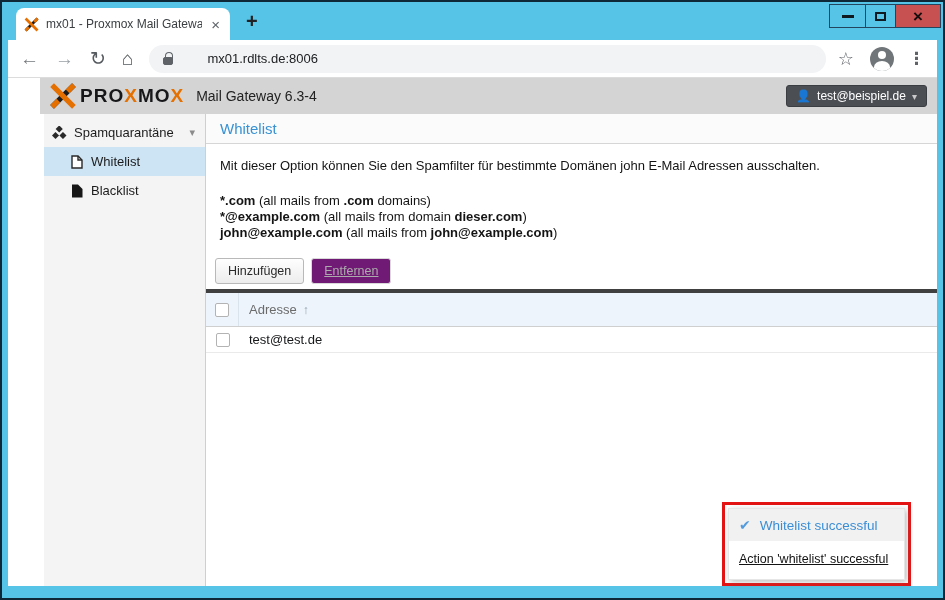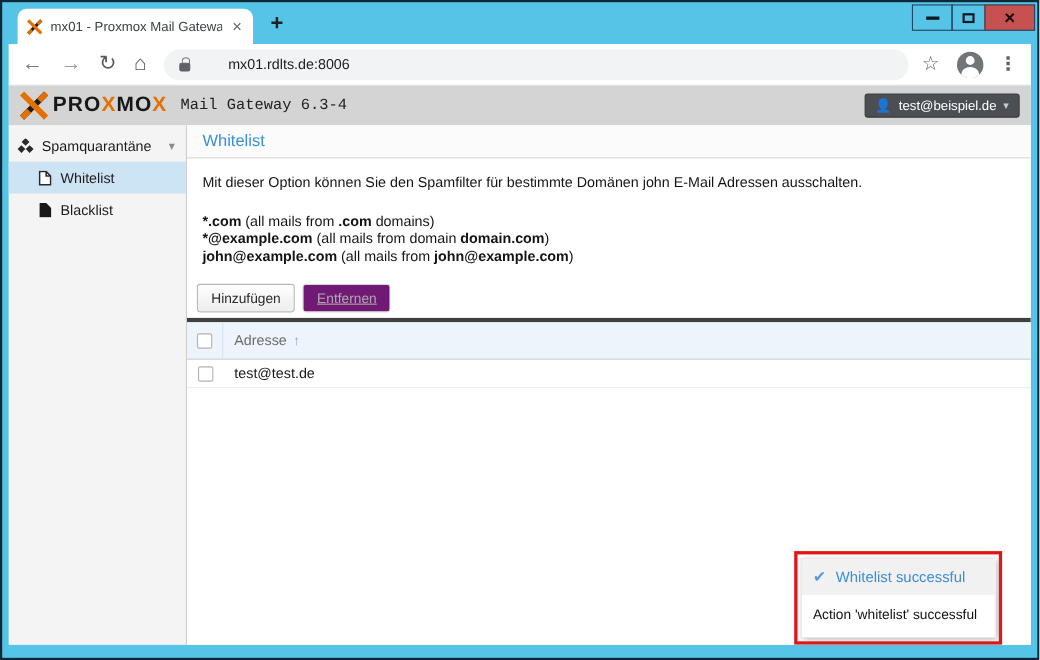--- a/index.html
+++ b/index.html
@@ -36,32 +36,32 @@
                  border:1.5px solid #5f6368; border-bottom:none; border-radius:4px 4px 0 0; }
   .url-host { font-size:13px; color:#202124; white-space:pre;margin-left:24px; }
   .url-path { font-size:13px; color:#5f6368; white-space:pre; }
   .star { font-size:18px; color:#5f6368; margin-right:16px; }
   .avatar { width:24px; height:24px; border-radius:50%; background:#707579; position:relative; margin-right:14px; overflow:hidden; }
   .avatar:before { content:""; position:absolute; left:8px; top:4px; width:8px; height:8px; border-radius:50%; background:#fff; }
   .avatar:after { content:""; position:absolute; left:4px; top:14px; width:16px; height:12px; border-radius:50% 50% 0 0; background:#fff; }
   .kebab { font-size:17px; color:#5f6368; font-weight:bold; }
 
   
-  .pmg-header { height:36px; background:#d4d4d4; display:flex; align-items:center; padding:0 10px; flex:0 0 auto; }
+  .pmg-header { height:36px; background:#d4d4d4; display:flex; align-items:center; padding:0 10px; flex:0 0 auto;margin-left:32px; }
   .logo { display:flex; align-items:center; gap:4px; }
   .wordmark { font-size:19px; font-weight:bold; letter-spacing:1px; color:#17171a; }
   .wordmark .ox { color:#e57000; }
-  .product { font-size:14px; color:#222; margin-left:12px;font-family:Liberation Mono, monospace; }
+  .product { font-size:14px; color:#222; margin-left:12px; }
   .user-btn { margin-left:auto; background:#4b4f54; border:1px solid #3a3d41; border-radius:3px;
               height:22px; display:flex; align-items:center; gap:6px; padding:0 9px; color:#fff; font-size:12px; }
   .user-chev { color:#c9c9c9; font-size:10px; }
   .user-ic { font-size:12px; color:#e8e8e8; }
 
   
-  .body { flex:1; display:flex; min-height:0; }
+  .body { flex:1; display:flex; min-height:0;margin-left:36px; }
   .sidebar { width:162px; background:#f4f4f4; border-right:1px solid #cfcfcf; padding-top:4px; flex:0 0 auto; }
   .side-root { height:29px; display:flex; align-items:center; gap:7px; padding:0 8px; font-size:13px; color:#1c1c1c; position:relative; }
   .side-chev { position:absolute; right:10px; color:#8b8b8b; font-size:11px; }
   .side-item { height:29px; display:flex; align-items:center; gap:8px; padding-left:27px; font-size:13px; color:#1c1c1c; }
   .side-item.selected { background:#cde4f4; }
 
   .main { flex:1; display:flex; flex-direction:column; position:relative; min-width:0; background:#fff; }
   .panel-header { height:30px; flex:0 0 auto; background:#fbfbfb; border-bottom:1px solid #d6d6d6;
                   display:flex; align-items:center; padding-left:14px; font-size:15px; color:#3892d4; }
   .desc { padding:14px 14px 12px; font-size:13px; color:#141414; line-height:16px; flex:0 0 auto; }
@@ -82,21 +82,21 @@
   .grid-row { height:26px; border-bottom:1px solid #eaeaea; display:flex; align-items:center; flex:0 0 auto; }
   .cell { padding-left:10px; font-size:13px; color:#17181a; }
   .grid-rest { flex:1; background:#fff; }
 
   
   .toast-annotation { position:absolute; right:32px; bottom:12px; border:3px solid #e41414; padding:3px; background:#fff; }
   .toast { width:177px; box-shadow:2px 2px 6px rgba(110,110,110,.45); border:1px solid #e6e6e6; }
   .toast-header { background:#f1f1f1; padding:8px 10px; display:flex; align-items:center; gap:9px;
                   font-size:13.5px; color:#3a8ed6; }
   .toast-check { color:#549bdd; font-size:14px; }
-  .toast-body { background:#fff; padding:11px 10px 13px; font-size:12.5px; color:#121212; }
+  .toast-body { background:#fff; padding:11px 10px 13px; font-size:12.5px; color:#121212;text-decoration:underline; }
 
   svg { display:block; }
 </style>
 </head>
 <body>
 
 <div class="frame">
 
   <div class="titlebar">
     <div class="tab">
@@ -187,21 +187,21 @@
       </div>
 
       <div class="main">
         <div class="panel-header">
           <span>Whitelist</span>
         </div>
 
         <div class="desc">
           <div class="p1">Mit dieser Option können Sie den Spamfilter für bestimmte Domänen john E-Mail Adressen ausschalten.</div>
           <div class="ex-line"><b>*.com</b><span> (all mails from </span><b>.com</b><span> domains)</span></div>
-          <div class="ex-line"><b>*@example.com</b><span> (all mails from domain </span><b>domain.com</b><span>)</span></div>
+          <div class="ex-line"><b>*@example.com</b><span> (all mails from domain </span><b>dieser.com</b><span>)</span></div>
           <div class="ex-line"><b>john@example.com</b><span> (all mails from </span><b>john@example.com</b><span>)</span></div>
         </div>
 
         <div class="pmg-toolbar">
           <button class="btn">Hinzufügen</button>
           <button class="btn disabled">Entfernen</button>
         </div>
 
         <div class="grid-header">
           <div class="cb-col">

